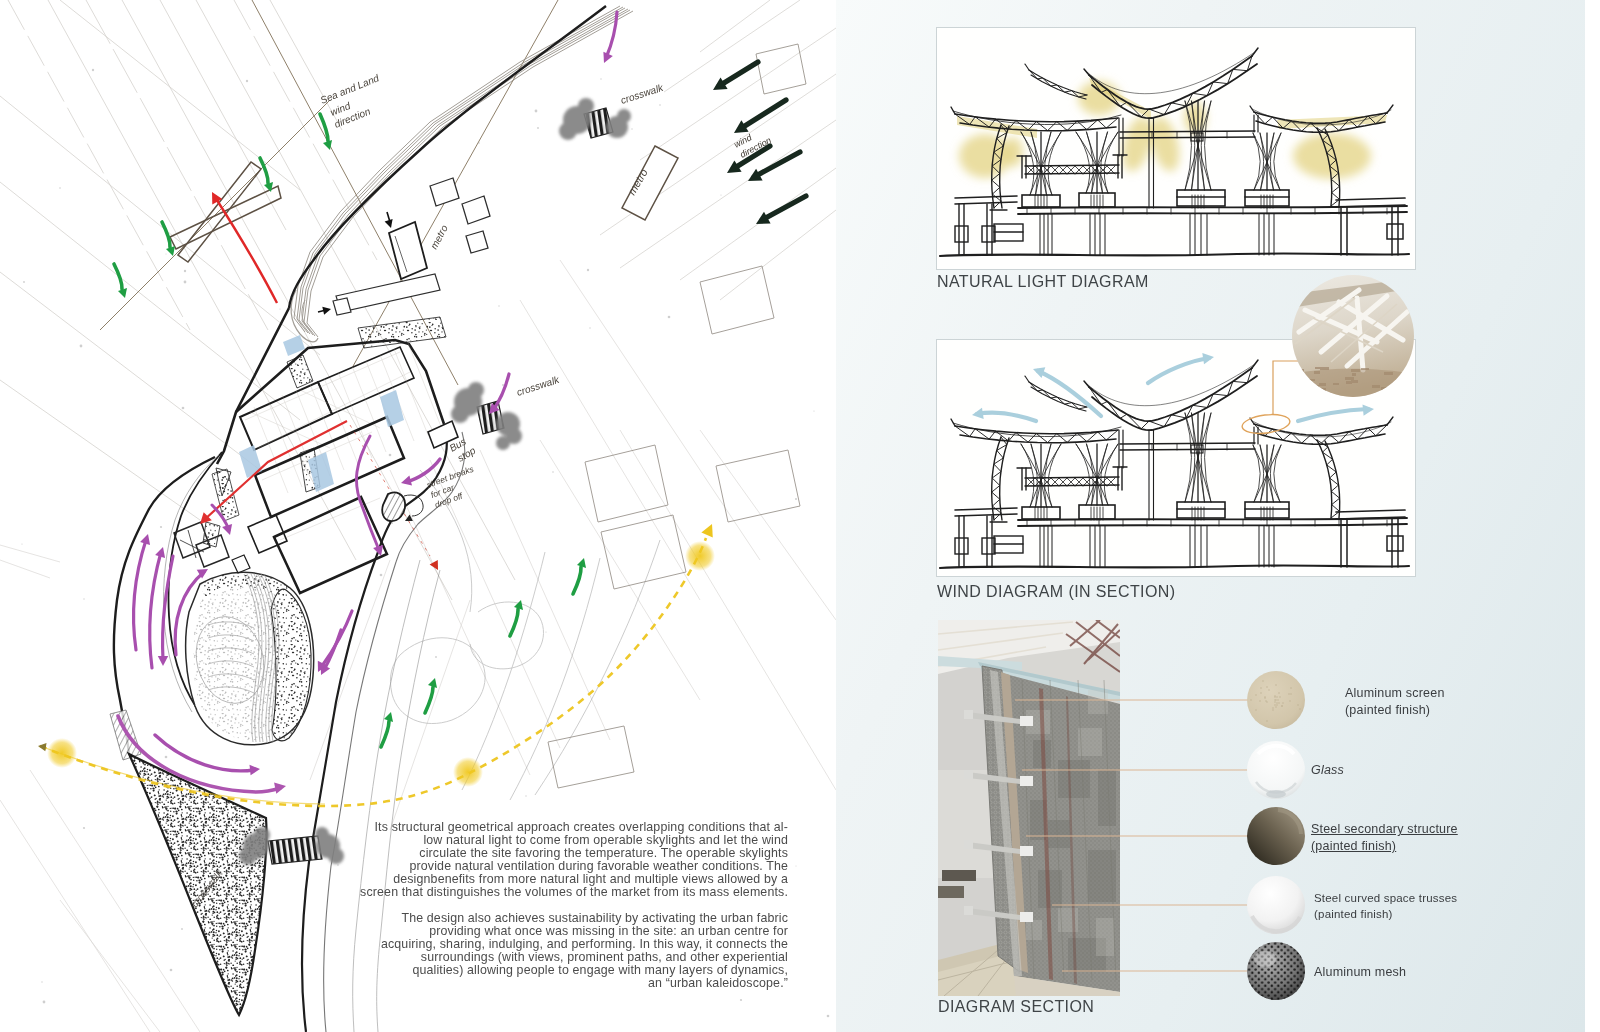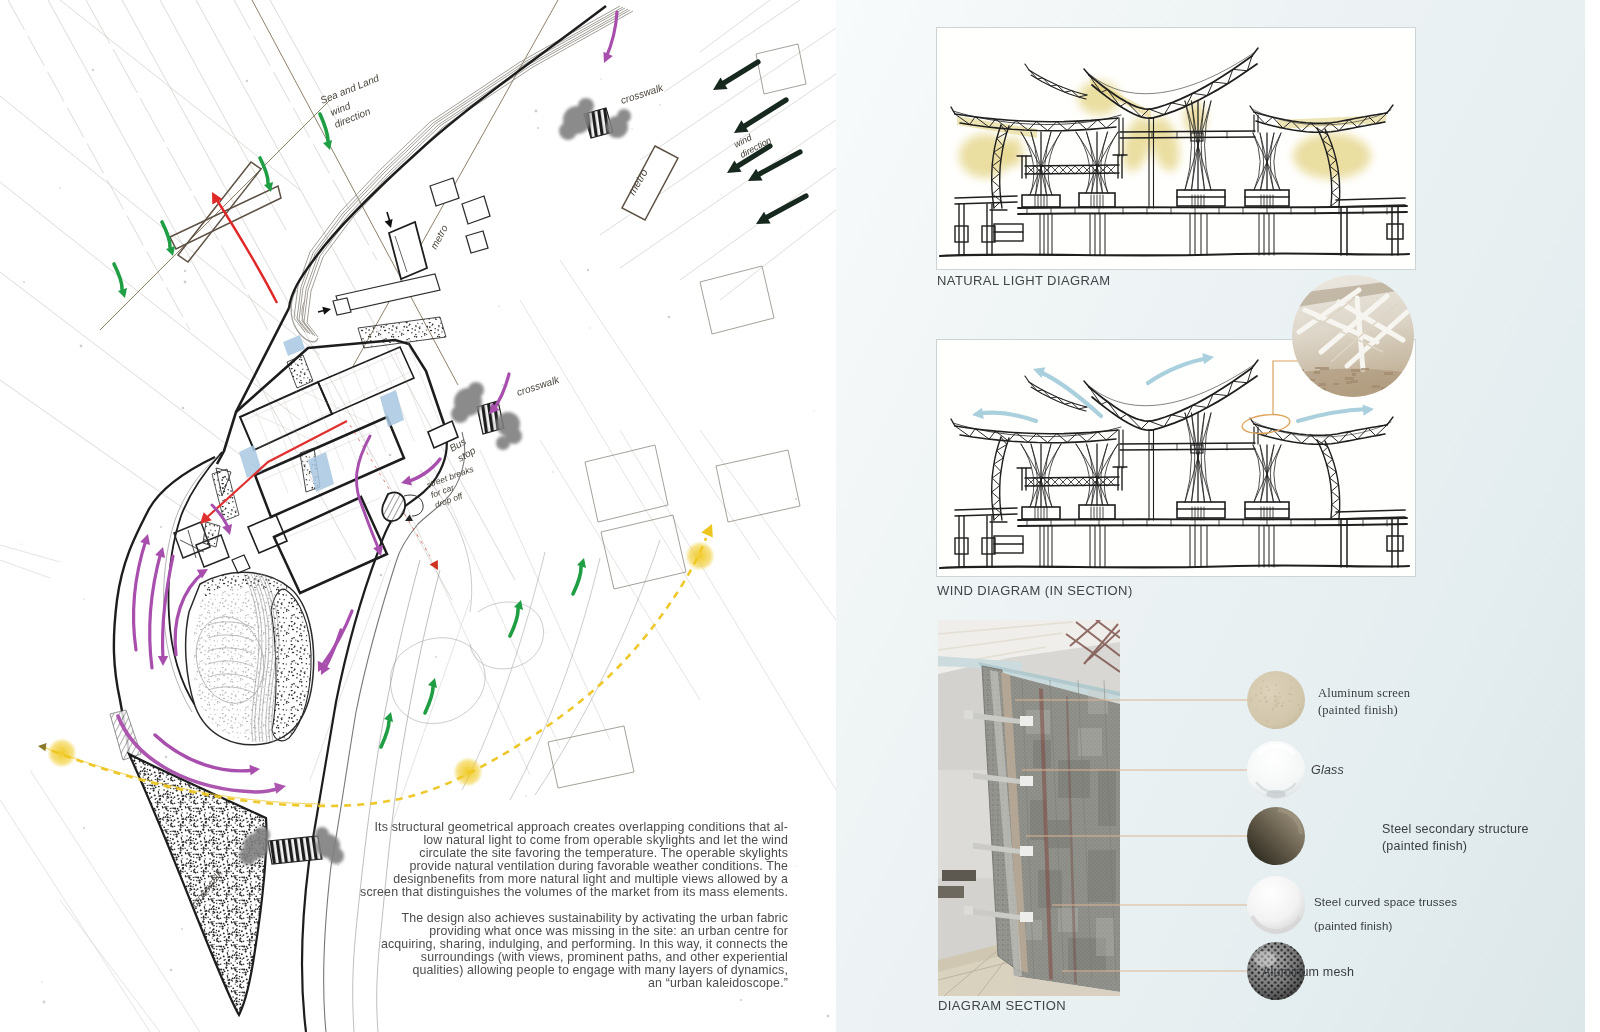--- a/index.html
+++ b/index.html
@@ -1,21 +1,21 @@
 <!DOCTYPE html>
 <html><head>
 <meta charset="utf-8">
 <style>
   html,body{margin:0;padding:0;}
   body{width:1600px;height:1032px;font-family:"Liberation Sans",sans-serif;background:#ffffff;overflow:hidden;}
   #page{position:relative;width:1600px;height:1032px;background:#ffffff;overflow:hidden;}
   #rightpage{position:absolute;left:836px;top:0;width:749px;height:1032px;
     background:linear-gradient(115deg,#f8fbfb 0%,#eff4f5 30%,#e7eff1 65%,#dce7ea 100%);}
   .card{position:absolute;background:#fffffe;border:1px solid #ccd4d6;}
-  .cap{position:absolute;font-size:13px;letter-spacing:0.4px;color:#3f4447;}
+  .cap{position:absolute;font-size:16px;letter-spacing:0.4px;color:#3f4447;}
   .mlabel{position:absolute;font-size:12.5px;color:#3a3d40;line-height:17px;letter-spacing:0.2px;}
   #paratext{position:absolute;left:340px;top:821px;width:448px;text-align:right;
     font-size:12.4px;line-height:13px;color:#4b4b4b;letter-spacing:0.15px;}
   #paratext p{margin:0 0 13px 0;white-space:nowrap;}
 </style>
 </head>
 <body>
 <div id="page">
 
 <svg id="siteplan" width="836" height="1032" viewBox="0 0 836 1032" style="position:absolute;left:0;top:0">
@@ -1358,23 +1358,23 @@
 <path d="M268,190 A 25 25 0 0 1 291 214" fill="none" stroke="#a89f8b" stroke-width="4" opacity="0.45"></path>
 
 <circle cx="266" cy="285" r="29" fill="url(#m4)"></circle>
 <path d="M242,296 A 27 27 0 0 0 290 297" fill="none" stroke="#d6d6d6" stroke-width="4" opacity="0.8"></path>
 
 <circle cx="266" cy="351" r="29" fill="url(#m5)"></circle>
 <circle cx="266" cy="351" r="29" fill="url(#holes)" opacity="0.85"></circle>
 <ellipse cx="255" cy="339" rx="11" ry="8" fill="#d8d8d8" opacity="0.45"></ellipse>
 </svg>
 
-<div class="mlabel" style="left:1318px;top:685px;font-family:Liberation Serif, serif;">Aluminum screen<br>(painted finish)</div>
+<div class="mlabel" style="left:1345px;top:685px;">Aluminum screen<br>(painted finish)</div>
 
 <div class="mlabel" style="left:1311px;top:762px;font-style:italic;">Glass</div>
 
-<div class="mlabel" style="left:1382px;top:821px;">Steel secondary structure<br>(painted finish)</div>
-
-<div class="mlabel" style="left:1314px;top:890px;font-size:11.5px;line-height:24px;">Steel curved space trusses<br>(painted finish)</div>
-
-<div class="mlabel" style="left:1262px;top:964px;">Aluminum mesh</div>
+<div class="mlabel" style="left:1311px;top:821px;text-decoration:underline;">Steel secondary structure<br>(painted finish)</div>
+
+<div class="mlabel" style="left:1314px;top:890px;font-size:11.5px;line-height:16px;">Steel curved space trusses<br>(painted finish)</div>
+
+<div class="mlabel" style="left:1314px;top:964px;">Aluminum mesh</div>
 
 </div>
 
 </body></html>

